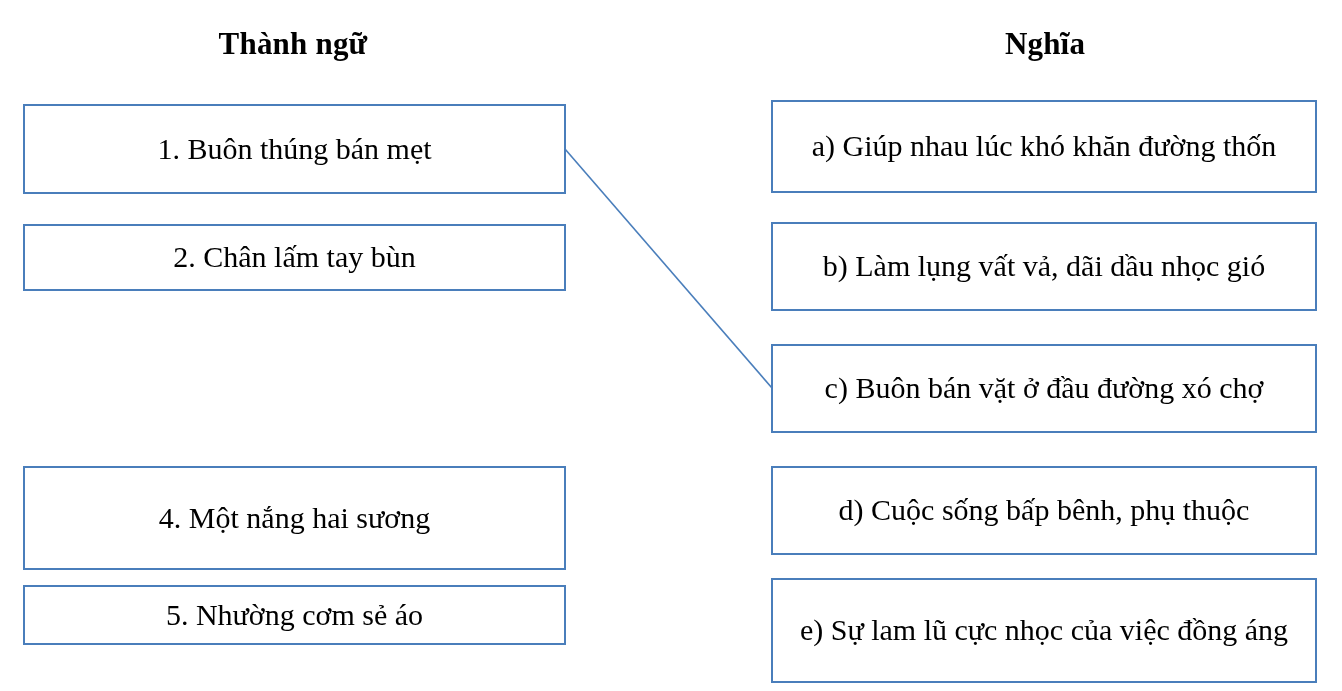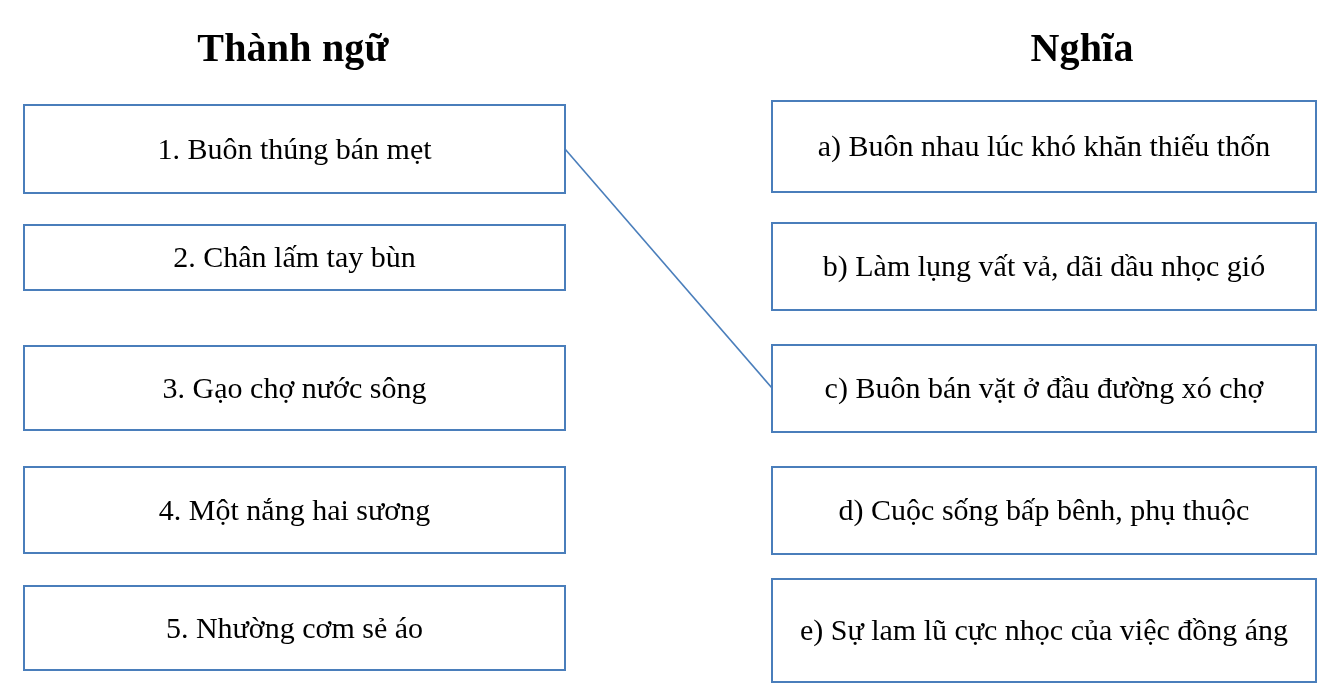--- a/index.html
+++ b/index.html
@@ -16,28 +16,28 @@
     width: 1342px;
     height: 691px;
     background: #ffffff;
     overflow: hidden;
   }
 
   
   .col-heading {
     position: absolute;
     font-weight: bold;
-    font-size: 40px;
+    font-size: 31px;
     line-height: 1;
     text-align: center;
     white-space: nowrap;
     letter-spacing: 0.2px;
   }
   #heading-left  { left: 143px; top: 28px; width: 300px; }
-  #heading-right { left: 932px; top: 28px; width: 300px; }
+  #heading-right { left: 895px; top: 28px; width: 300px; }
 
   
   .match-box {
     position: absolute;
     box-sizing: border-box;
     border: 2px solid #4A7EBB;
     background: #ffffff;
     display: flex;
     align-items: center;
     justify-content: center;
@@ -76,34 +76,31 @@
   <div class="col-heading" id="heading-right">Nghĩa</div>
 
   <div class="match-box col-left" style="top:104px;height:90px">
     <span class="box-text">1. Buôn thúng bán mẹt</span>
   </div>
 
   <div class="match-box col-left" style="top:224px;height:67px">
     <span class="box-text">2. Chân lấm tay bùn</span>
   </div>
 
-  <div class="match-box col-left" style="top:345px;height:86px">
-    <span class="box-text">3. Gạo chợ nước sông</span>
-  </div>
 
-  <div class="match-box col-left" style="top:466px;height:88px">
+  <div class="match-box col-left" style="top:466px;height:104px">
     <span class="box-text">4. Một nắng hai sương</span>
   </div>
 
-  <div class="match-box col-left" style="top:585px;height:86px">
+  <div class="match-box col-left" style="top:585px;height:60px">
     <span class="box-text">5. Nhường cơm sẻ áo</span>
   </div>
 
   <div class="match-box col-right" style="top:100px;height:93px">
-    <span class="box-text">a) Buôn nhau lúc khó khăn thiếu thốn</span>
+    <span class="box-text">a) Giúp nhau lúc khó khăn đường thốn</span>
   </div>
 
   <div class="match-box col-right" style="top:222px;height:89px">
     <span class="box-text">b) Làm lụng vất vả, dãi dầu nhọc gió</span>
   </div>
 
   <div class="match-box col-right" style="top:344px;height:89px">
     <span class="box-text">c) Buôn bán vặt ở đầu đường xó chợ</span>
   </div>
 

